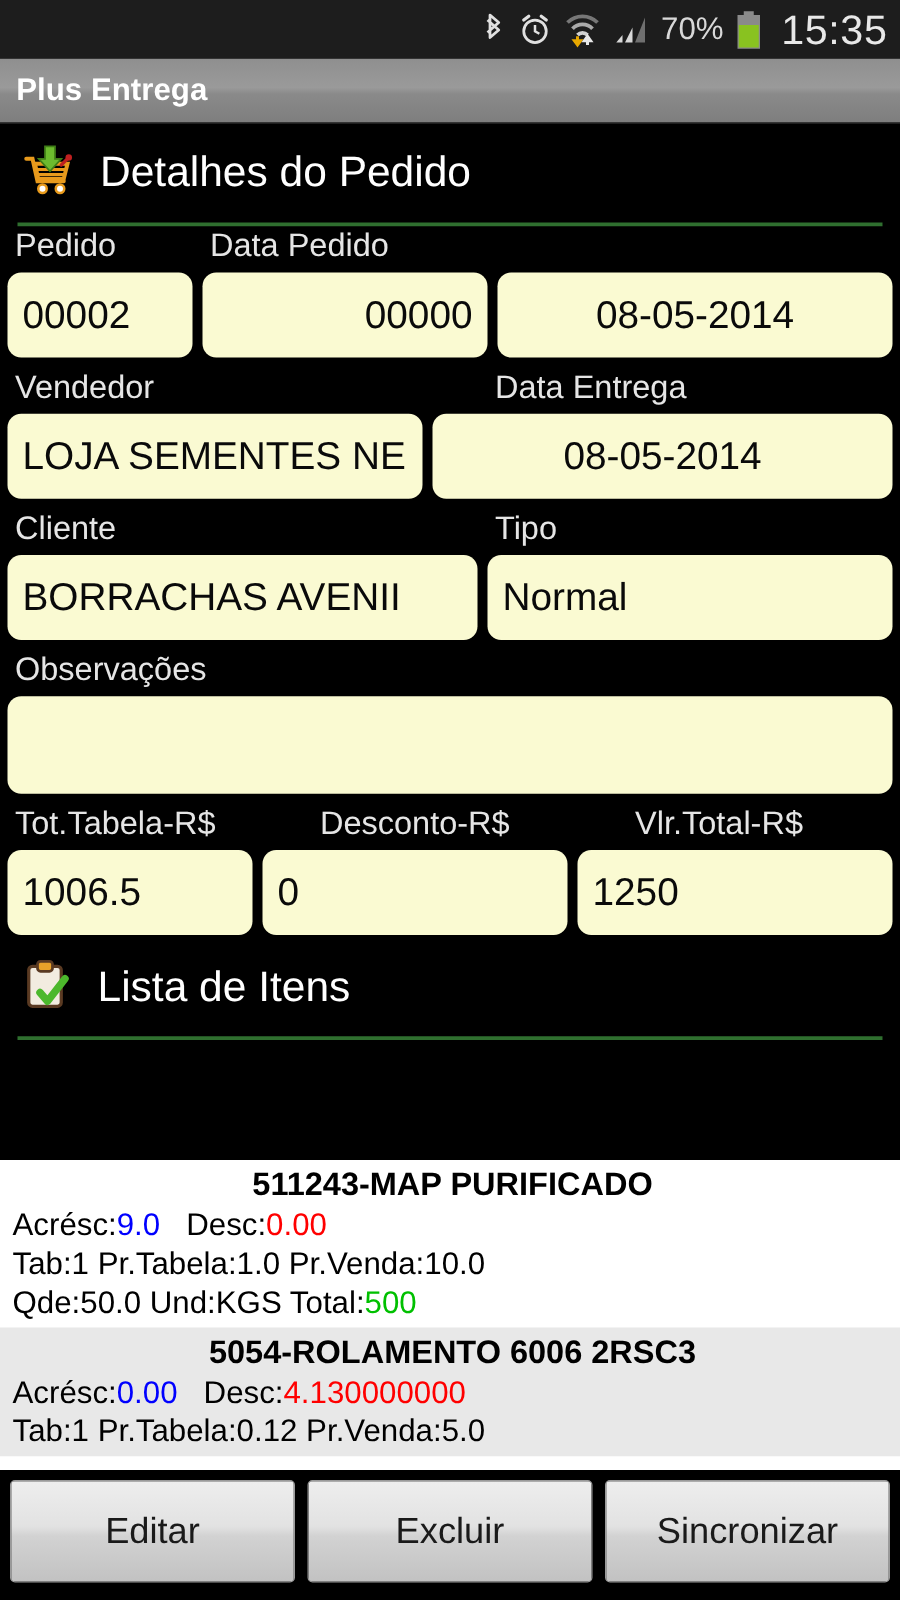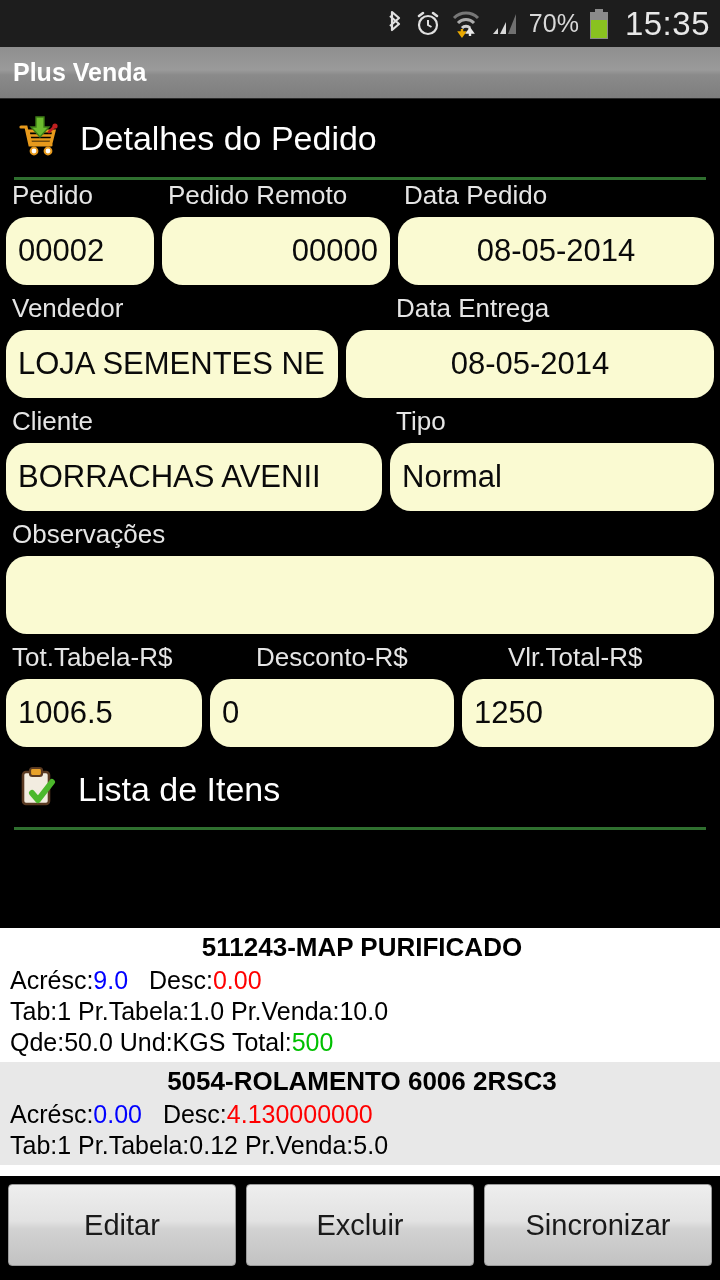--- a/index.html
+++ b/index.html
@@ -37,21 +37,21 @@
 
   
   .form { padding:0 0 0 0; }
   .fieldrow { display:flex; padding:0 6px; margin-top:6px; gap:8px; }
   .labelrow { display:flex; padding:0 6px; gap:8px; }
   .flabel {
     color:#e5e5e5; font-size:26px; padding-left:6px;
     white-space:nowrap; overflow:hidden;
   }
   .fbox {
-    background:#fafad2; border-radius:21px;
+    background:#fafad2; border-radius:11px;
     height:68px; display:flex; align-items:center;
     padding:0 12px; overflow:hidden;
   }
   .fbox .val {
     color:#0a0a0a; font-size:31px; white-space:nowrap; overflow:hidden;
   }
   .a-left   { justify-content:flex-start; }
   .a-right  { justify-content:flex-end; }
   .a-center { justify-content:center; }
 
@@ -127,21 +127,21 @@
       <svg width="22" height="32" viewBox="0 0 22 32">
         <rect x="7" y="1" width="8" height="3" fill="#8a8a8a"></rect>
         <rect x="2" y="4" width="18" height="27" fill="#8a8a8a"></rect>
         <rect x="3" y="12" width="16" height="18" fill="#89c220"></rect>
       </svg>
     </span>
     <span class="sb-clock">15:35</span>
   </div>
 
   <div class="titlebar">
-    <span>Plus Venda</span>
+    <span>Plus Entrega</span>
   </div>
 
   <div class="section-head">
     <span>
       <svg width="46" height="46" viewBox="0 0 46 46">
         <path d="M5 14 L10 14 L14 32 L35 32" fill="none" stroke="#e89a1c" stroke-width="3.2" stroke-linecap="round"></path>
         <path d="M12 18 L38 18 L35 30 L14.5 30 Z" fill="none" stroke="#e89a1c" stroke-width="3.2"></path>
         <path d="M12.8 22.5 L37 22.5 M13.8 26.5 L36 26.5" stroke="#e89a1c" stroke-width="2.4"></path>
         <circle cx="18" cy="38" r="3.4" fill="#fff" stroke="#e89a1c" stroke-width="2"></circle>
         <circle cx="32" cy="38" r="3.4" fill="#fff" stroke="#e89a1c" stroke-width="2"></circle>
@@ -151,21 +151,20 @@
       </svg>
     </span>
     <span class="label">Detalhes do Pedido</span>
   </div>
   <div class="divider"></div>
 
   <div class="form">
 
     <div class="labelrow">
       <div class="flabel" style="width:148px">Pedido</div>
-      <div class="flabel" style="width:228px">Pedido Remoto</div>
       <div class="flabel" style="flex:1">Data Pedido</div>
     </div>
     <div class="fieldrow">
       <div class="fbox a-left" style="width:148px">
         <span class="val">00002</span>
       </div>
       <div class="fbox a-right" style="width:228px">
         <span class="val">00000</span>
       </div>
       <div class="fbox a-center" style="flex:1">

